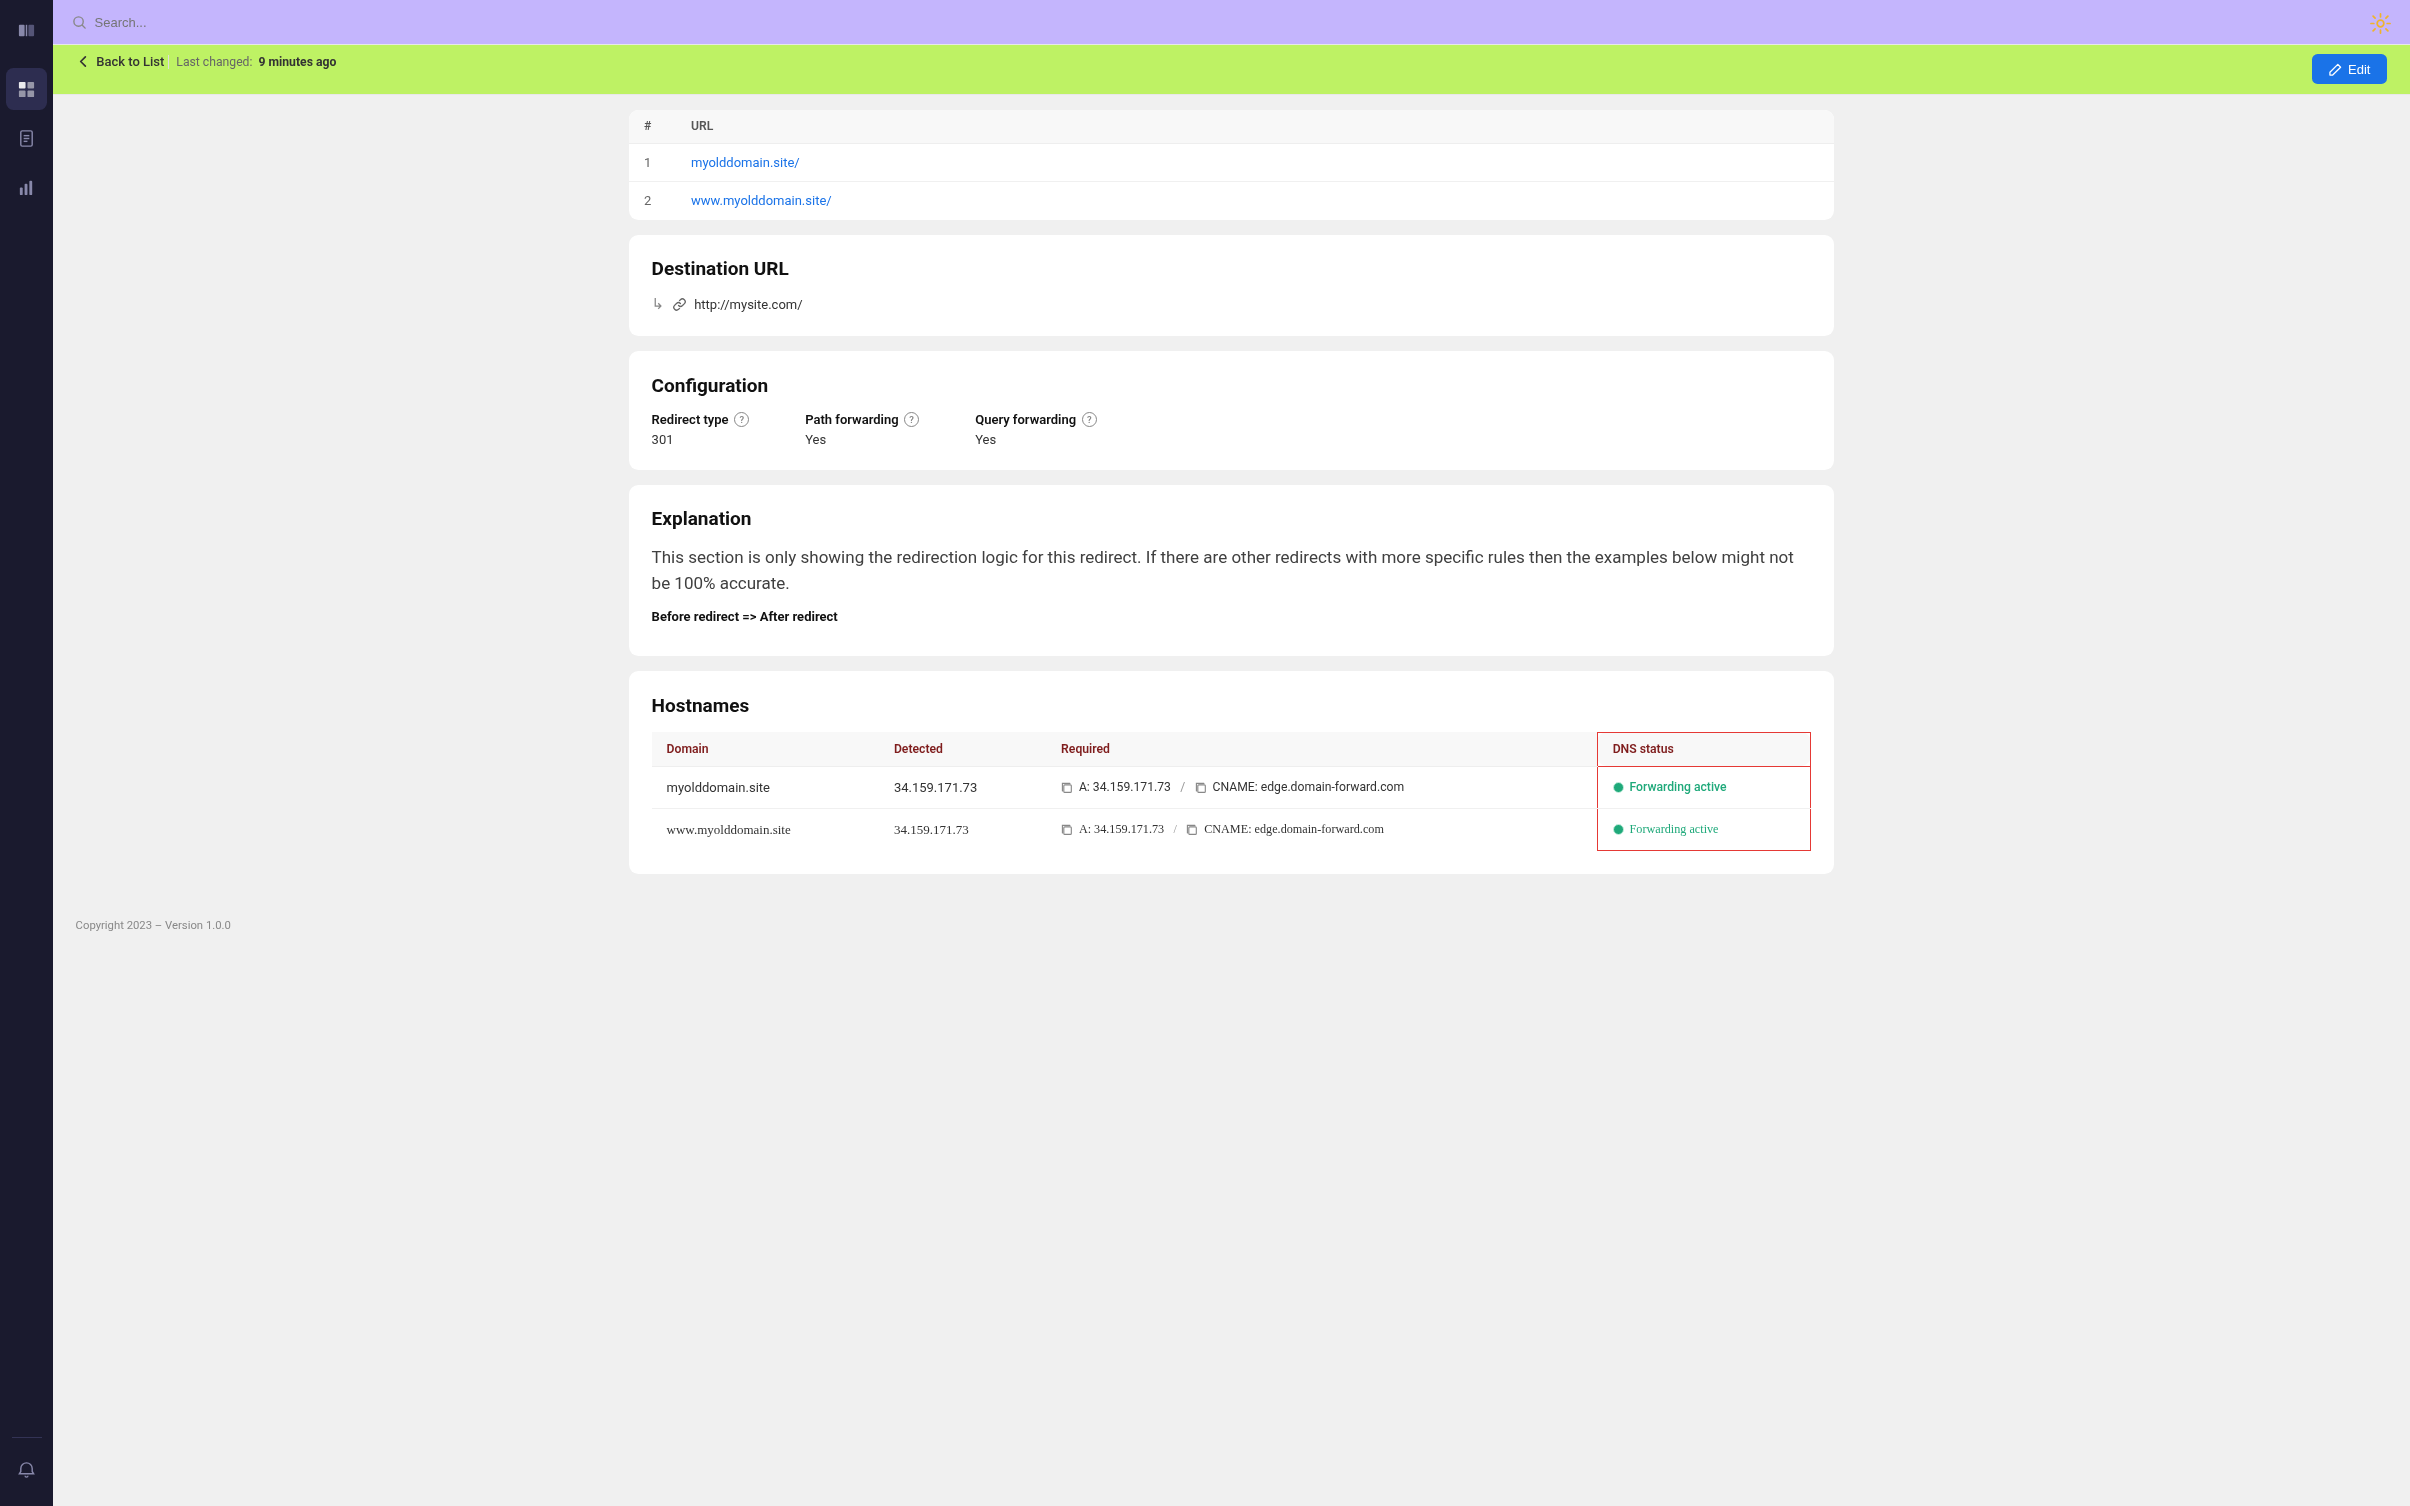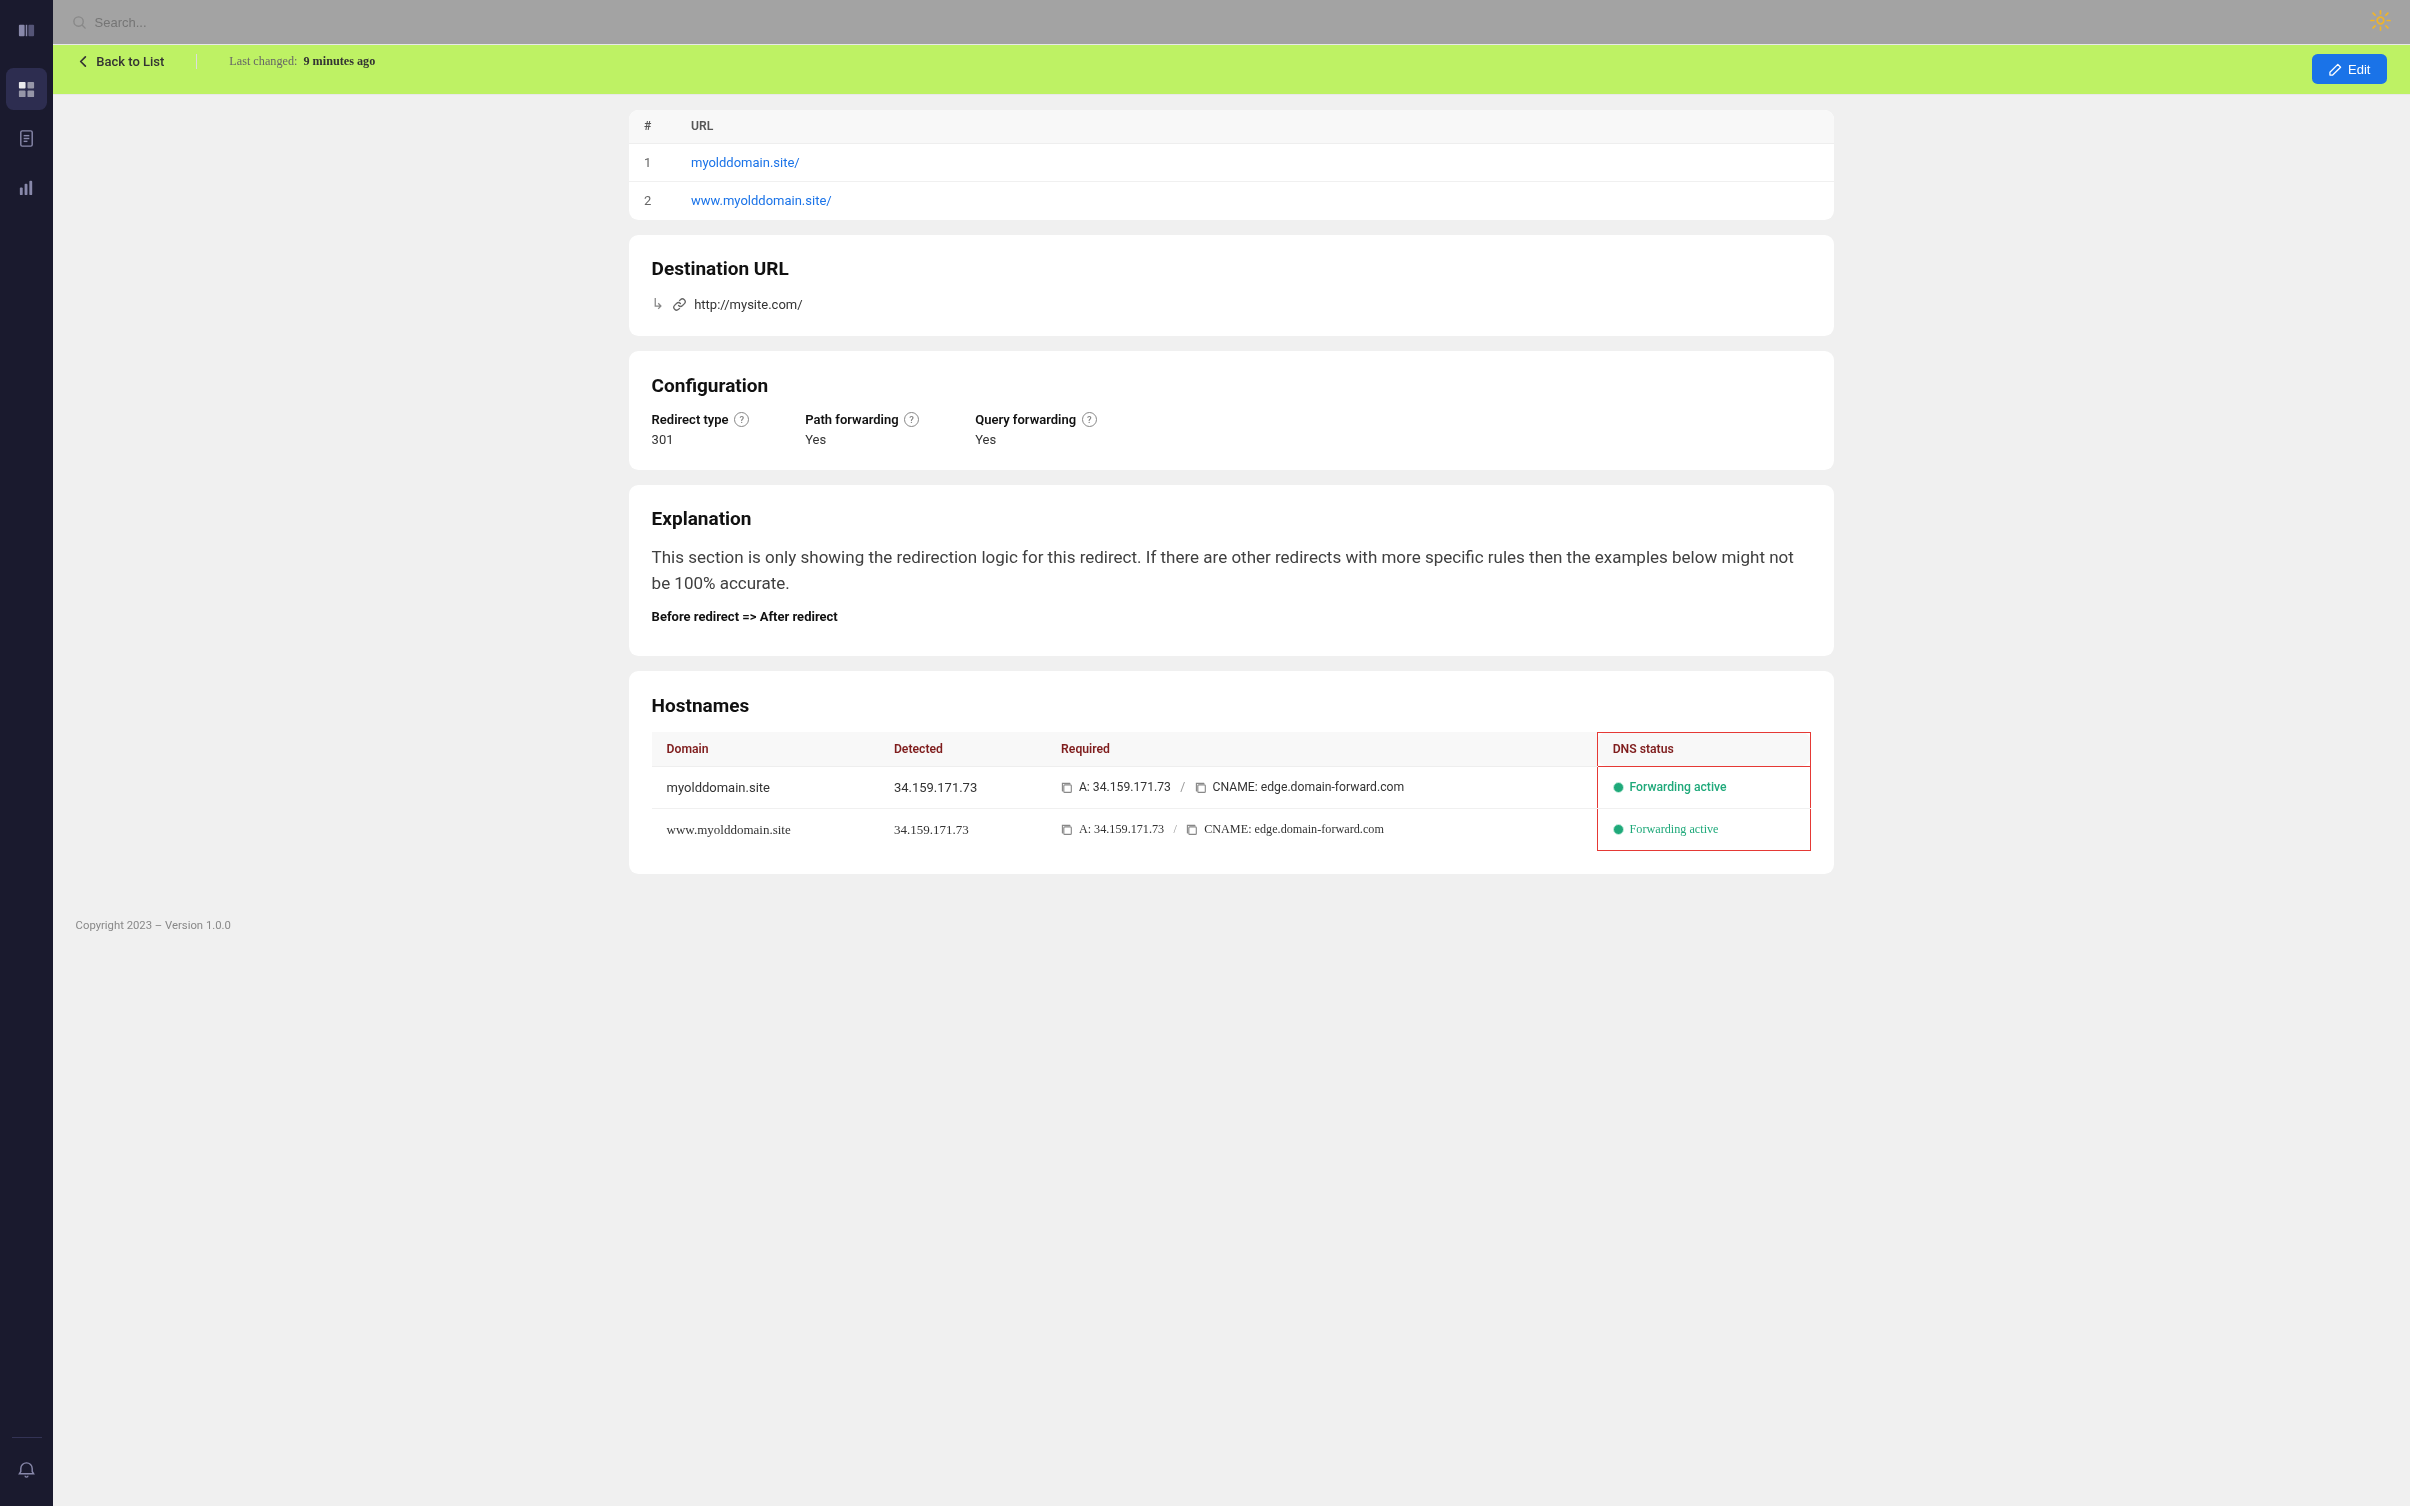--- a/index.html
+++ b/index.html
@@ -46,24 +46,25 @@
     
     .main-area {
       flex: 1;
       display: flex;
       flex-direction: column;
       overflow: hidden;
     }
 
     
     .top-bar {
-      background: #a3a3a3;
+      background: #c4b5fd;
       border-bottom: 0.9px solid #e8e8e8;
       padding: 7.5px 19px;
       display: flex;
+      align-items: center;
       justify-content: space-between;
       height: 45px;
       flex-shrink: 0;
     }
     .search-area {
       display: flex;
       align-items: center;
       gap: 7.5px;
       flex: 1;
     }
@@ -92,24 +93,23 @@
       gap: 5.6px;
       color: #333;
       font-size: 13px;
       font-weight: 500;
       cursor: pointer;
       text-decoration: none;
     }
     .last-changed {
       font-size: 12.2px;
       color: #666;
-      margin-left: 32px;
-      padding-left: 32px;
+      margin-left: 4px;
+      padding-left: 7px;
       border-left: 0.9px solid #ddd;
-      font-family: Liberation Serif, serif;
     }
     .last-changed strong { color: #333; }
     .edit-btn {
       background: #1a73e8;
       color: #fff;
       border: none;
       border-radius: 5.6px;
       padding: 7.5px 17px;
       font-size: 13px;
       cursor: pointer;

